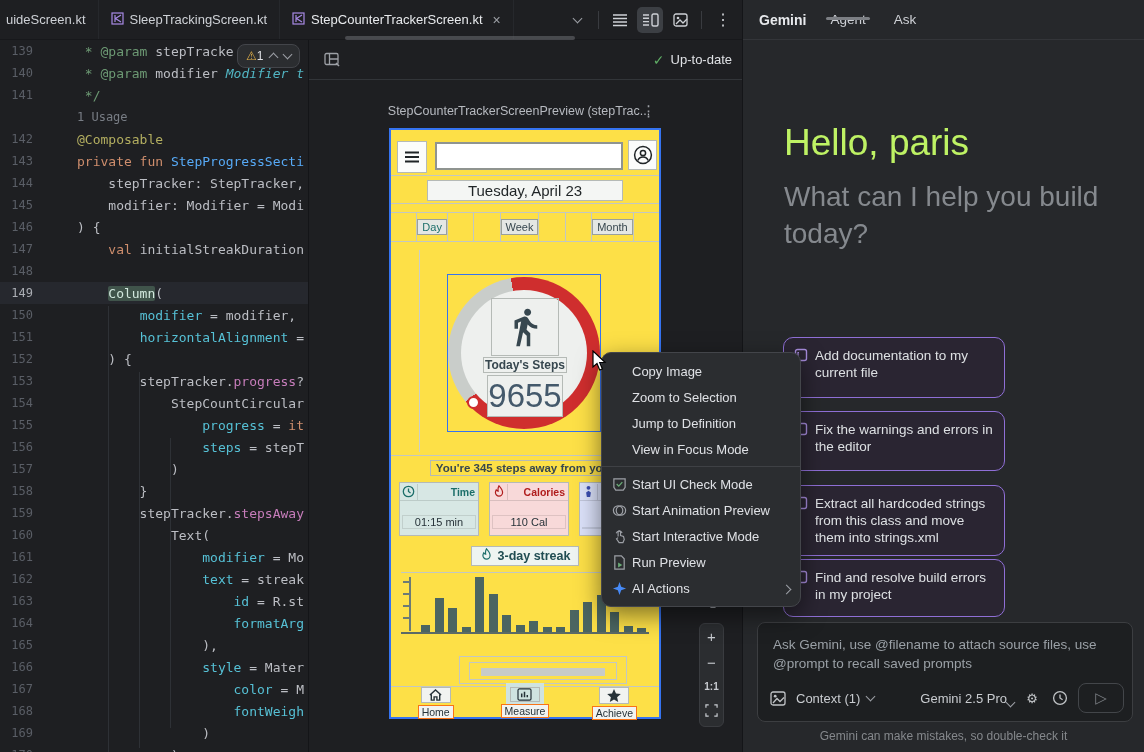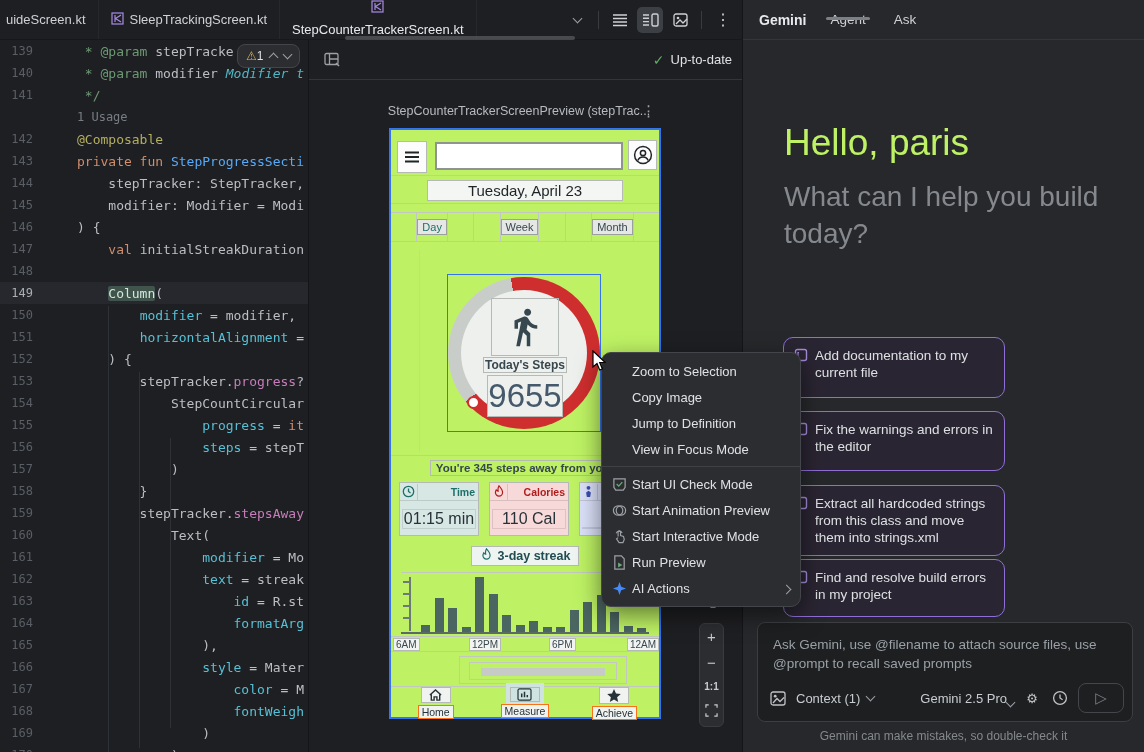--- a/index.html
+++ b/index.html
@@ -6,21 +6,21 @@
   *{box-sizing:border-box;}
   .screen{position:relative;width:1144px;height:752px;background:#1e1f22;overflow:hidden;
     font-family:"Liberation Sans",sans-serif;color:#dfe1e5;}
 
   
   .tabbar{position:absolute;left:0;top:0;width:742px;height:40px;background:#1e1f22;
     border-bottom:1px solid #17181b;display:flex;align-items:stretch;}
   .tab{display:flex;align-items:center;gap:6px;padding:0 12px;font-size:13px;color:#ced1d6;
     border-right:1px solid #26282c;white-space:nowrap;overflow:hidden;}
   .tab.first{max-width:100px;padding-left:6px;}
-  .tab.active{color:#e8eaed;flex-direction:column;}
+  .tab.active{color:#e8eaed;}
   .tab .close{color:#9da0a6;font-size:14px;margin-left:4px;}
   .tabbar-tools{display:flex;align-items:center;gap:4px;margin-left:auto;padding-right:6px;}
   .tbtn{width:26px;height:26px;display:flex;align-items:center;justify-content:center;border-radius:5px;color:#ced1d6;}
   .tbtn.sel{background:#3c3f44;}
   .tdivider{width:1px;height:18px;background:#393b40;margin:0 4px;}
   .tabscroll{position:absolute;left:345px;top:36px;width:230px;height:4px;border-radius:2px;background:#6b6e73;opacity:.55;}
   .chev{display:inline-block;width:7px;height:7px;border-right:1.6px solid #9da0a6;border-bottom:1.6px solid #9da0a6;transform:rotate(45deg);margin-top:-3px;}
   .chev.up{transform:rotate(-135deg);margin-top:3px;}
   .chev.right{transform:rotate(-45deg);}
 
@@ -49,21 +49,21 @@
   
   .preview{position:absolute;left:308px;top:40px;width:434px;height:712px;background:#1e1f22;border-left:1px solid #141518;}
   .ptoolbar{position:absolute;left:0;top:0;width:100%;height:40px;border-bottom:1px solid #323539;display:flex;align-items:center;padding:0 10px;}
   .uptodate{margin-left:auto;display:flex;align-items:center;gap:6px;font-size:13px;color:#dfe1e5;}
   .uptodate .ck{color:#5fad65;font-size:14px;}
   .ptitle{position:absolute;left:60px;top:64px;width:300px;text-align:center;font-size:12.5px;color:#b7bac0;
     white-space:nowrap;overflow:hidden;}
   .ptitle-kebab{position:absolute;left:332px;top:62px;color:#9da0a6;font-size:15px;}
 
   
-  .phone{position:absolute;left:80px;top:88px;width:272px;height:591px;background:#bef264;border:2px solid #3573f0;
+  .phone{position:absolute;left:80px;top:88px;width:272px;height:591px;background:#fde047;border:2px solid #3573f0;
     color:#263238;font-family:"Liberation Sans",sans-serif;}
   .hl{border:1px solid #b5bab6;}
   .ptop{position:absolute;left:0;top:0;width:268px;height:46px;border-bottom:1px solid #c2c7c3;}
   .hamb{position:absolute;left:6px;top:11px;width:30px;height:32px;background:#fbfcfb;display:flex;align-items:center;justify-content:center;}
   .searchf{position:absolute;left:44px;top:12px;width:188px;height:28px;background:#fff;border:2px solid #8f9490;}
   .acct{position:absolute;left:237px;top:10px;width:29px;height:30px;background:#fbfcfb;display:flex;align-items:center;justify-content:center;}
   .daterow{position:absolute;left:0;top:48px;width:268px;height:26px;border-bottom:1px solid #c2c7c3;display:flex;align-items:center;justify-content:center;}
   .daterow span{border:1px solid #b5bab6;padding:1px 40px;font-size:15px;color:#1f2426;background:#f4f6f4;}
   .segrow{position:absolute;left:0;top:82px;width:268px;height:30px;border-top:1px solid #c2c7c3;border-bottom:1px solid #c2c7c3;display:flex;}
   .segcell{flex:1;border-right:1px solid #c2c7c3;display:flex;align-items:center;justify-content:center;}
@@ -81,21 +81,21 @@
   .stepslabel{position:absolute;left:92px;top:227px;width:84px;text-align:center;font-size:12px;font-weight:bold;color:#37474f;border:1px solid #b5bab6;z-index:2;background:#eef0ee;}
   .stepsval{position:absolute;left:96px;top:245px;width:76px;height:42px;border:1px solid #b5bab6;z-index:2;background:#eef0ee;
     font-size:33px;color:#44596b;text-align:center;line-height:40px;}
   .awayrow{position:absolute;left:0;top:325px;width:268px;height:24px;border-top:1px solid #c2c7c3;display:flex;align-items:center;justify-content:center;}
   .awayrow span{border:1px solid #b5bab6;font-size:11.5px;font-weight:bold;color:#37474f;padding:1px 5px;white-space:nowrap;}
   .cards{position:absolute;left:8px;top:352px;width:260px;height:56px;display:flex;gap:10px;}
   .scard{width:80px;height:54px;border:1px solid #b5bab6;position:relative;}
   .scard .chead{display:flex;align-items:center;height:18px;border-bottom:1px solid rgba(0,0,0,.12);}
   .scard .cicon{width:18px;height:16px;display:flex;align-items:center;justify-content:center;border-right:1px solid rgba(0,0,0,.12);}
   .scard .clabel{flex:1;text-align:right;font-size:10.5px;font-weight:bold;padding-right:3px;}
-  .scard .cval{position:absolute;left:2px;right:2px;bottom:6px;text-align:center;font-size:16px;color:#263238;border:1px solid rgba(0,0,0,.1);}
+  .scard .cval{position:absolute;left:2px;right:2px;bottom:6px;text-align:center;font-size:11px;color:#263238;border:1px solid rgba(0,0,0,.1);}
   .t-teal{background:#d7e7e4;} .t-teal .clabel{color:#1d6f6a;}
   .t-pink{background:#f8d9d9;} .t-pink .clabel{color:#b01c1c;}
   .t-blue{background:#dbe1f9;} .t-blue .clabel{color:#3b4db0;}
   .streakrow{position:absolute;left:0;top:414px;width:268px;height:24px;display:flex;align-items:center;justify-content:center;}
   .streakchip{display:flex;align-items:center;gap:5px;border:1px solid #b5bab6;background:#eef4f1;padding:1px 8px;
     font-size:12.5px;font-weight:bold;color:#214d52;}
   .chart{position:absolute;left:10px;top:442px;width:248px;height:62px;border-top:1px solid #c2c7c3;}
   .yaxis{position:absolute;left:8px;top:4px;width:1.5px;height:54px;background:#6b7a76;}
   .ytick{position:absolute;left:2px;width:7px;height:1.5px;background:#6b7a76;}
   .bars{position:absolute;left:20px;bottom:2px;width:226px;height:55px;display:flex;align-items:flex-end;gap:4.5px;}
@@ -487,26 +487,20 @@
             <div class="bar" style="height: 5px;"></div>
             <div class="bar" style="height: 22px;"></div>
             <div class="bar" style="height: 30px;"></div>
             <div class="bar" style="height: 37px;"></div>
             <div class="bar" style="height: 20px;"></div>
             <div class="bar" style="height: 6px;"></div>
             <div class="bar" style="height: 4px;"></div>
           </div>
         <div class="baseline"></div>
       </div>
-      <div class="xrow" id="xrow">
-          <span class="xt xt0">6AM</span>
-          <span class="xt xt1">12PM</span>
-          <span class="xt xt2">6PM</span>
-          <span class="xt xt3">12AM</span>
-        </div>
 
       <div class="ghost1"></div>
       <div class="ghost2"></div>
       <div class="ghost3"></div>
 
       <div class="nav" id="phonenav">
           <div class="nav-item">
             <div class="nav-iconbox">
               <svg width="15" height="14" viewBox="0 0 16 15">
                 <path d="M2 7.5L8 2l6 5.5M3.5 7v6h3v-3.5h3V13h3V7" fill="none" stroke="#263238" stroke-width="1.5"></path>
@@ -606,24 +600,24 @@
             </svg>
           </span>
         <span class="sendbtn">▷</span>
       </div>
     </div>
     <div class="gfoot">Gemini can make mistakes, so double-check it</div>
   </div>
 
   <div class="ctxmenu" id="ctxmenu">
       <div class="mi noicon">
+        <span class="mlabel">Copy Image</span>
+      </div>
+      <div class="mi noicon">
         <span class="mlabel">Zoom to Selection</span>
-      </div>
-      <div class="mi noicon">
-        <span class="mlabel">Copy Image</span>
       </div>
       <div class="mi noicon">
         <span class="mlabel">Jump to Definition</span>
       </div>
       <div class="mi noicon">
         <span class="mlabel">View in Focus Mode</span>
       </div>
       <div class="msep"></div>
       <div class="mi">
         <span class="mic">

